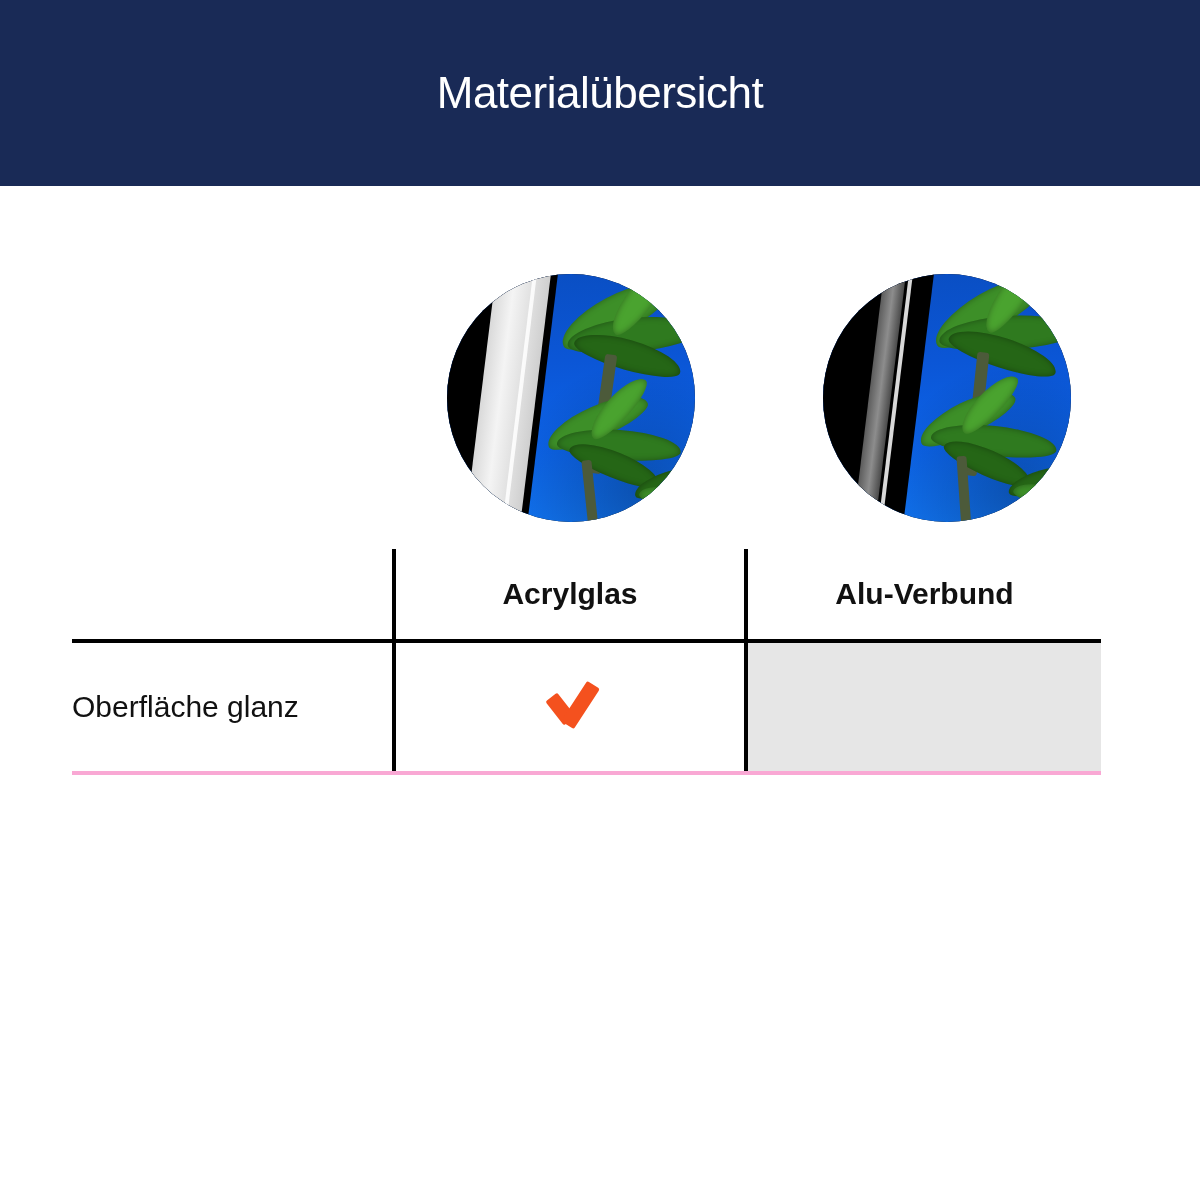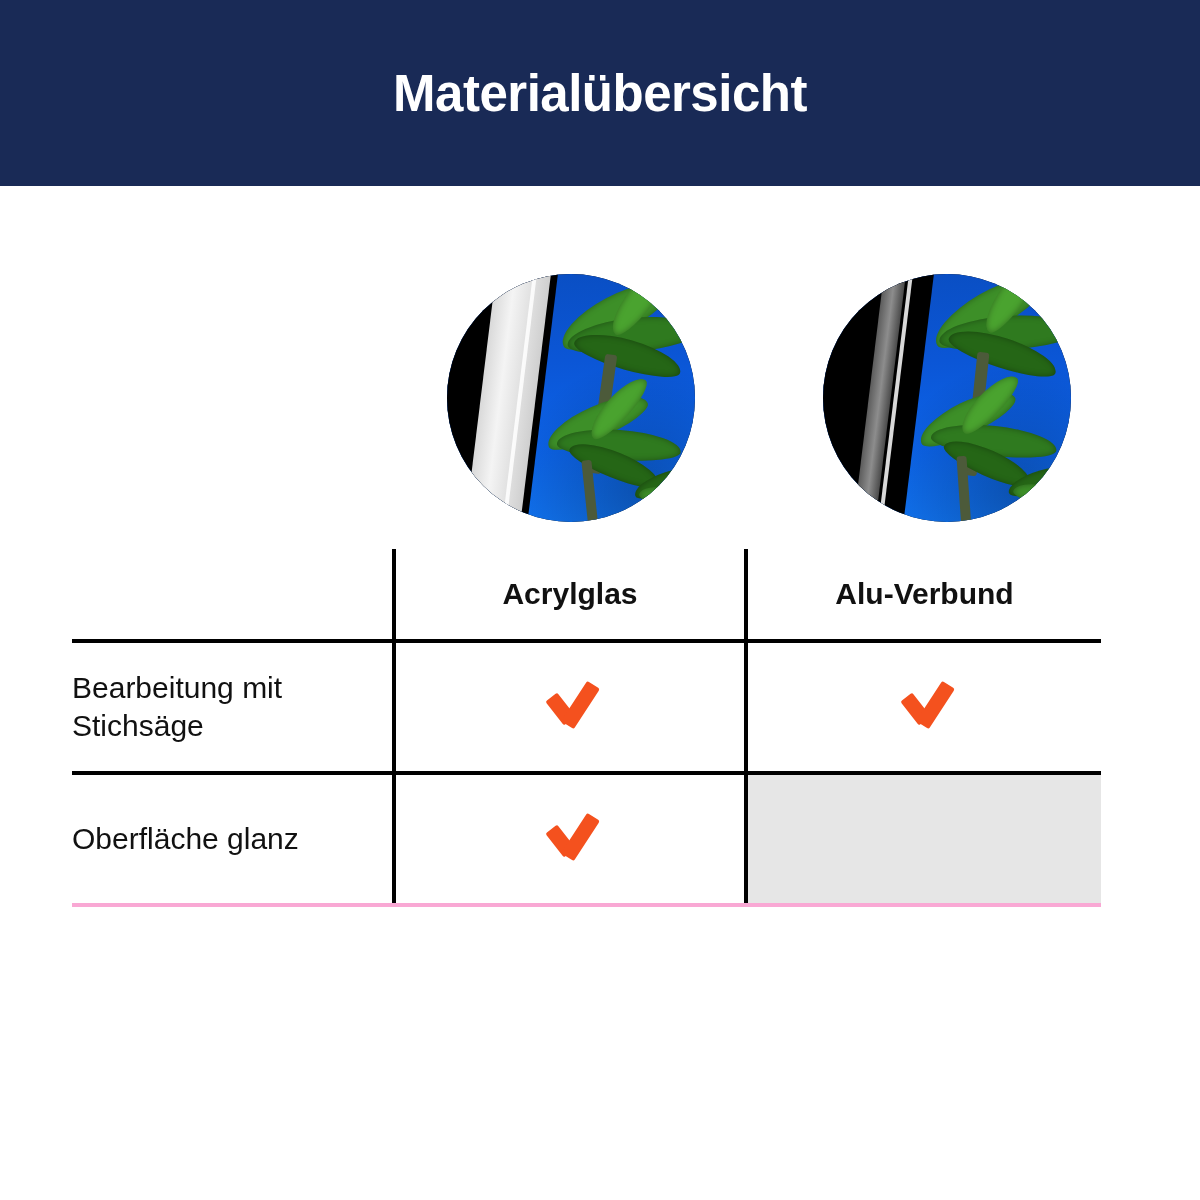--- a/index.html
+++ b/index.html
@@ -28,22 +28,22 @@
     left: 0;
     width: 1200px;
     height: 186px;
     background: #192a56;
     display: flex;
     align-items: center;
     justify-content: center;
   }
   .header-title {
     color: #ffffff;
-    font-size: 51px;
-    font-weight: bold;
+    font-size: 44px;
+    font-weight: normal;
     letter-spacing: -0.5px;
     line-height: 1;
     text-align: center;
   }
 
   
   .thumbs {
     position: absolute;
     top: 274px;
     left: 0;
@@ -280,29 +280,20 @@
     </colgroup>
     <thead>
       <tr>
         <th class="hdr-cell hdr-empty"></th>
         <th class="hdr-cell bordered">Acrylglas</th>
         <th class="hdr-cell bordered">Alu-Verbund</th>
       </tr>
     </thead>
     <tbody>
       <tr class="row">
-        <td class="label-cell">Bearbeitung mit Stichsäge</td>
-        <td class="val-cell">
-          <span class="check"></span>
-        </td>
-        <td class="val-cell">
-          <span class="check"></span>
-        </td>
-      </tr>
-      <tr class="row">
         <td class="label-cell">Oberfläche glanz</td>
         <td class="val-cell">
           <span class="check"></span>
         </td>
         <td class="val-cell shaded">
           <span class="check hidden"></span>
         </td>
       </tr>
     </tbody>
   </table>

